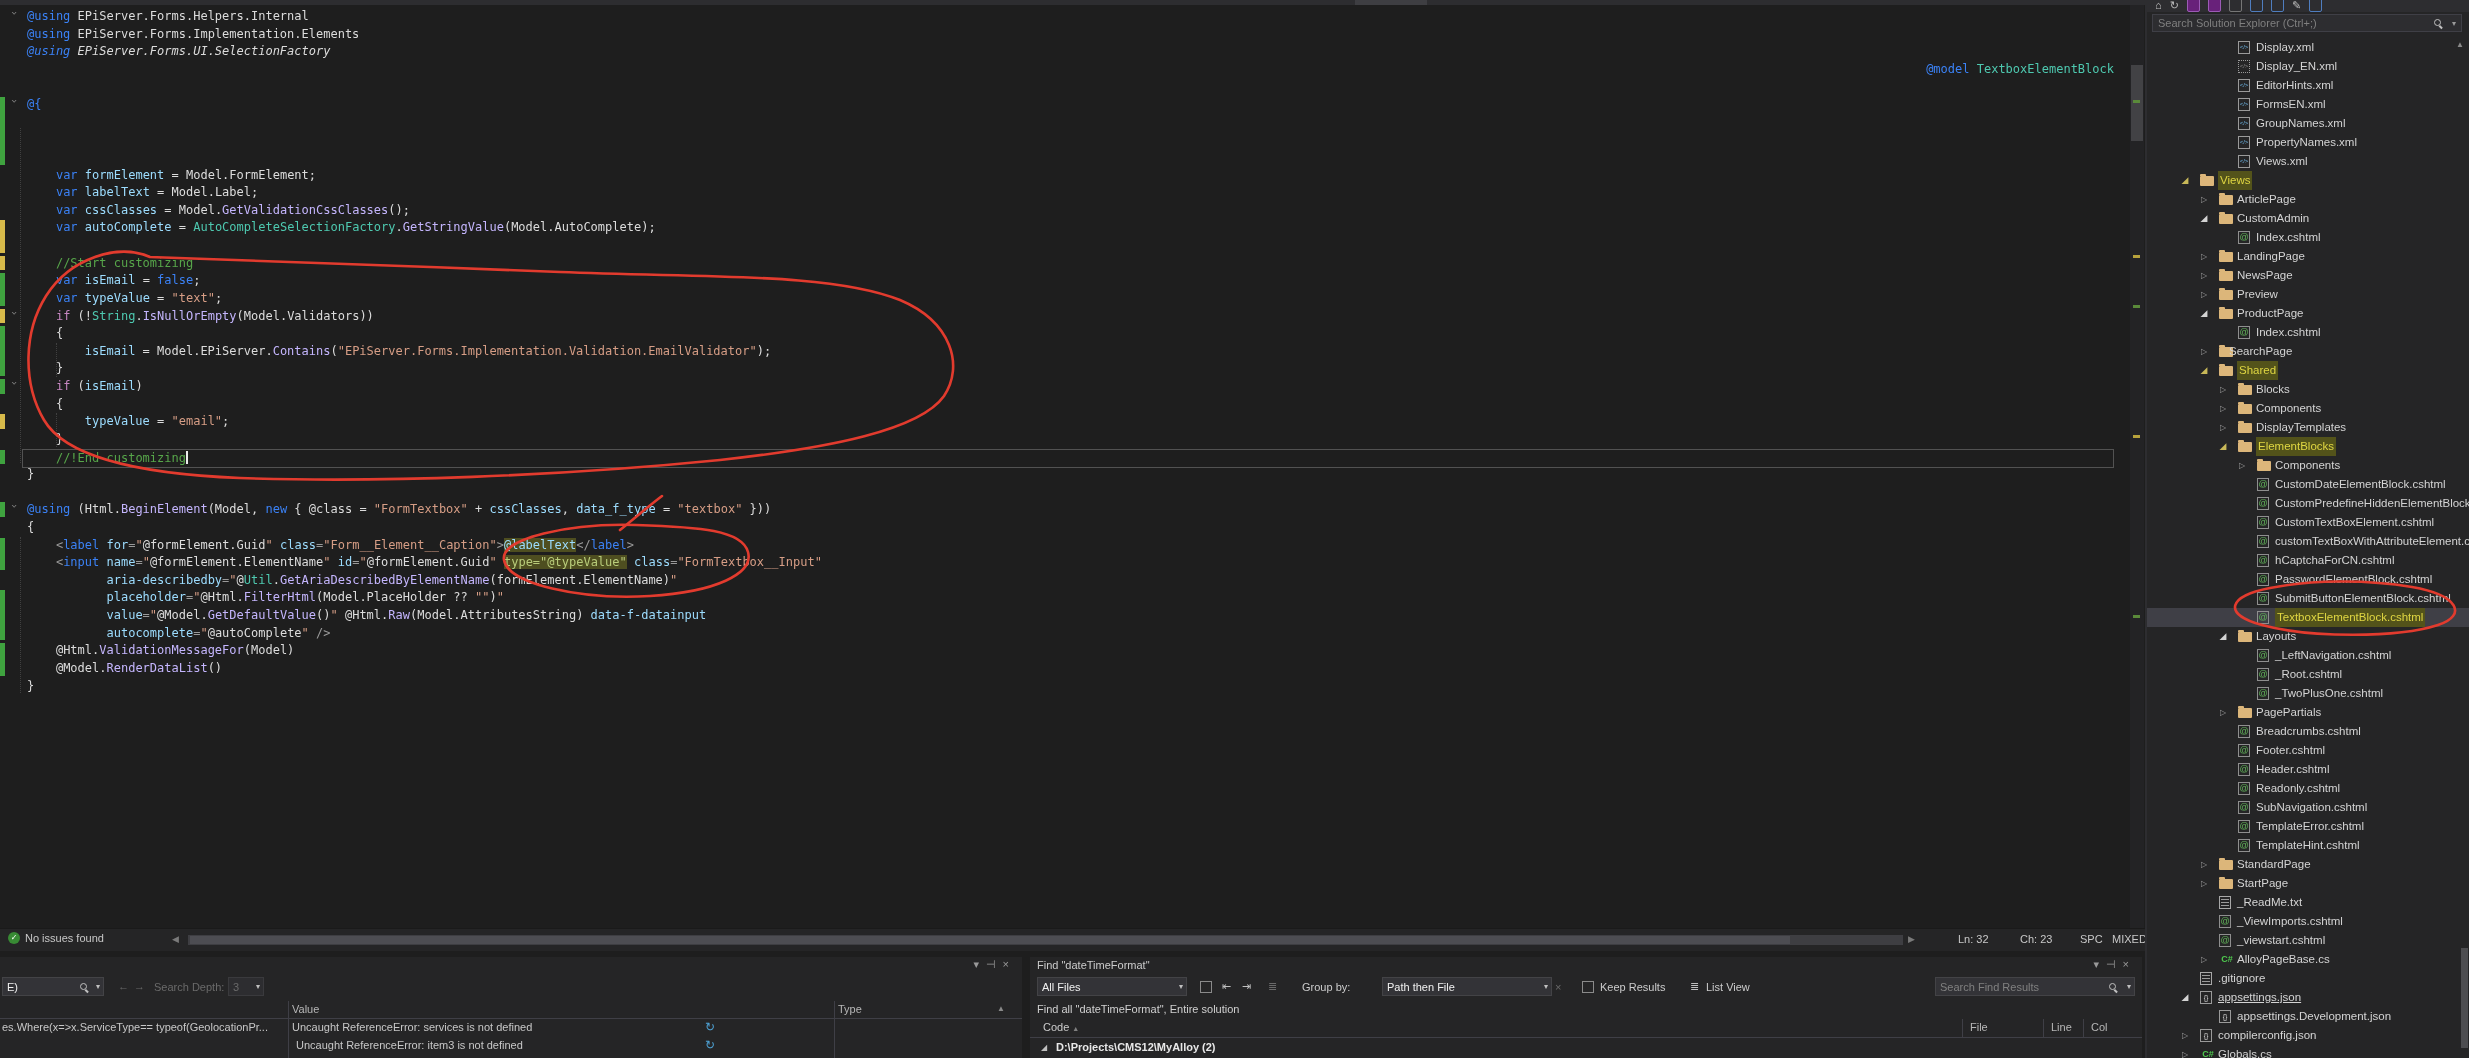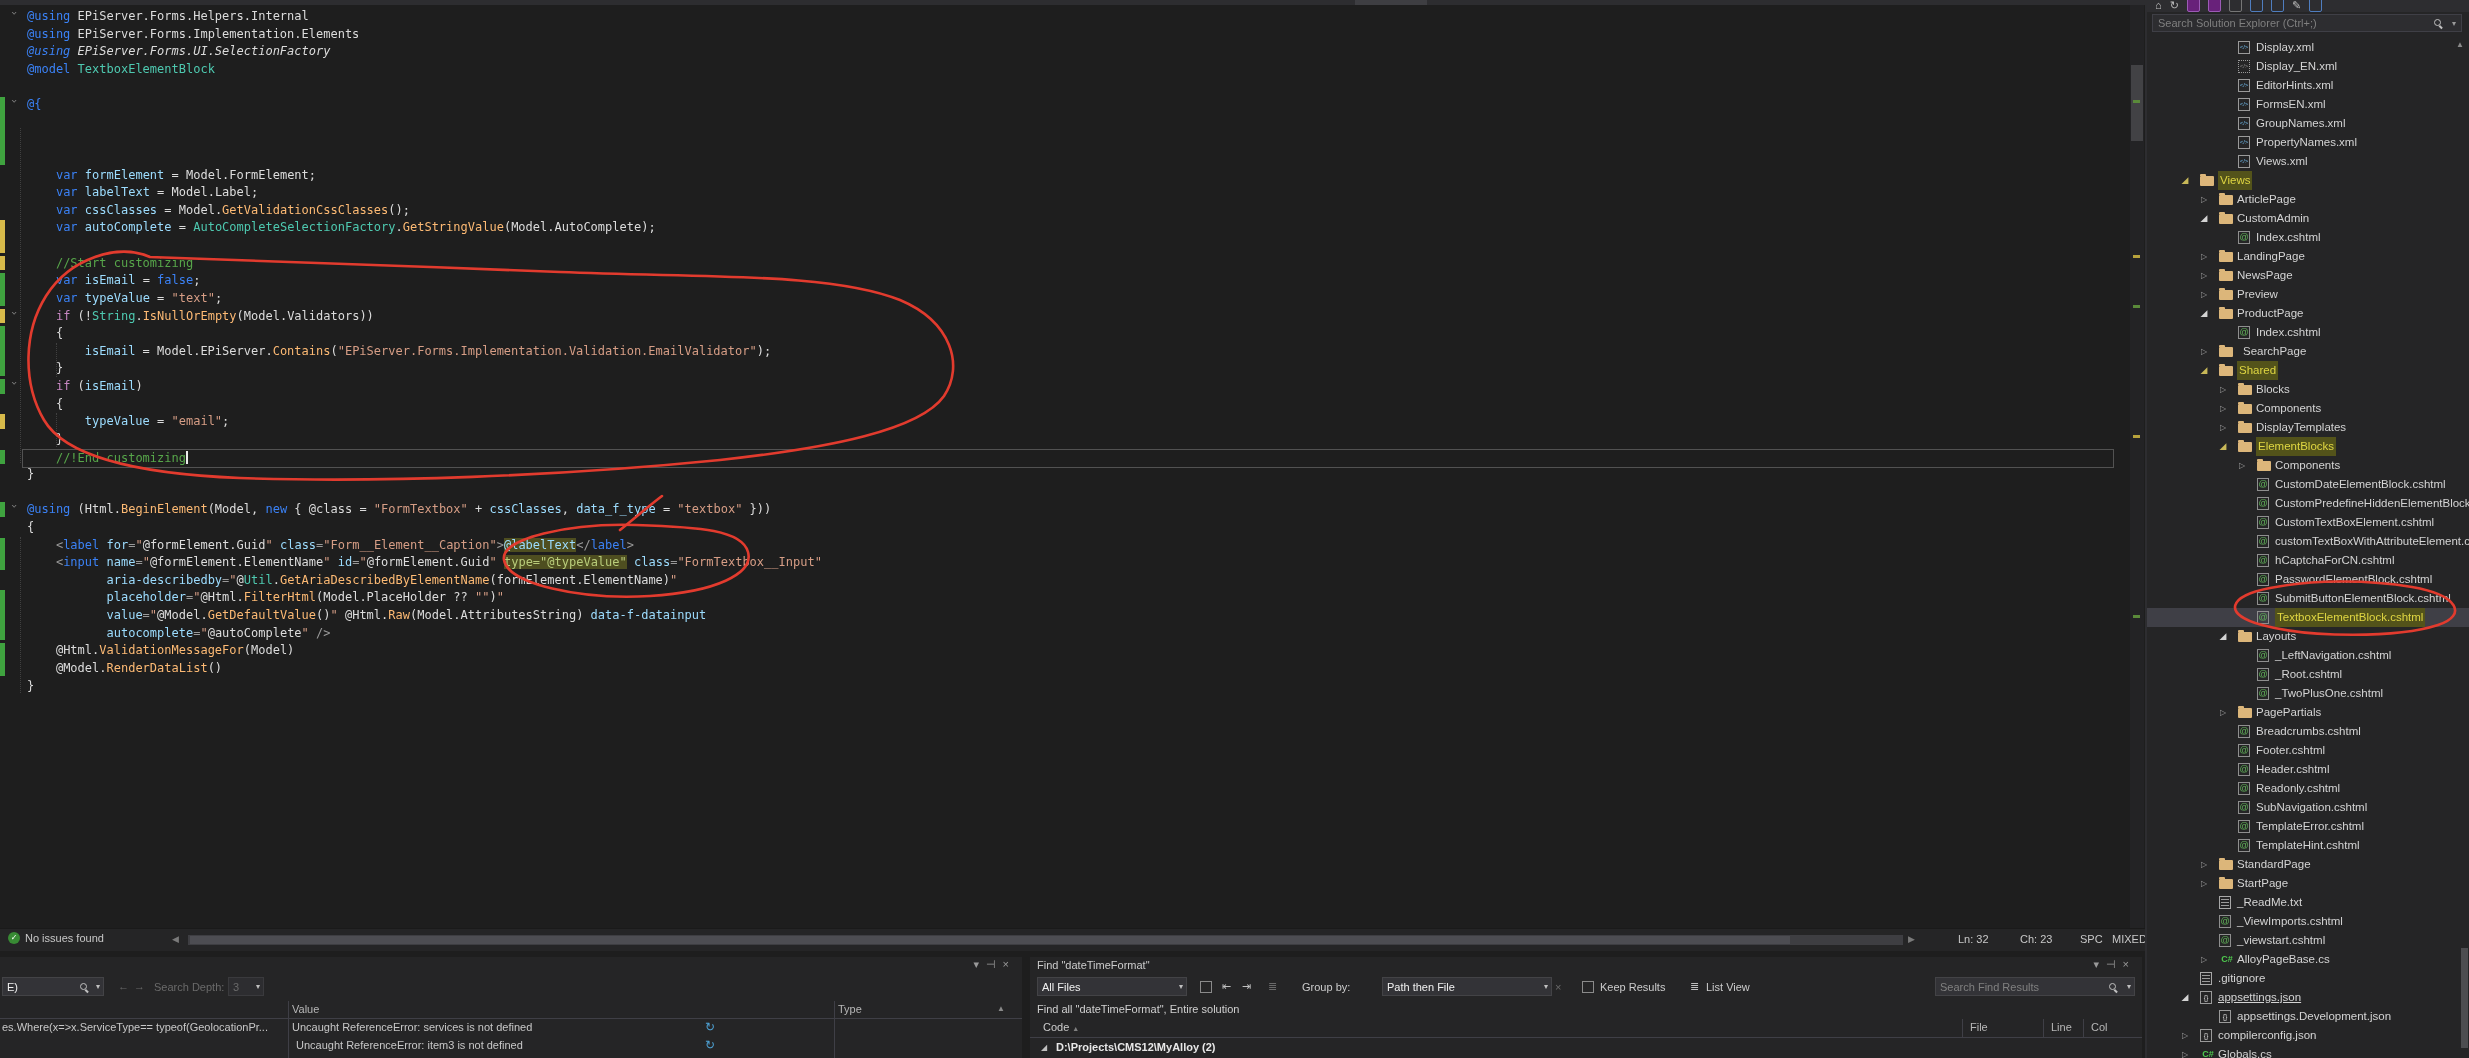--- a/index.html
+++ b/index.html
@@ -9,21 +9,21 @@
   #editor-pane{position:absolute;left:0;top:0;width:2145px;height:1058px;}
   #top-strip{position:absolute;left:0;top:0;width:2145px;height:5px;background:#2d2d30;}
   #top-strip .seg{position:absolute;left:1355px;top:0;width:72px;height:5px;background:#3e3e42;}
   #code-area{position:absolute;left:0;top:5px;width:2130px;height:923px;overflow:hidden;}
   .code-line{position:absolute;left:0;right:16px;height:18px;white-space:pre;
              font-family:"DejaVu Sans Mono","Liberation Mono",monospace;font-size:12px;line-height:17.6px;
              padding-left:27px;}
   .code-line.cur{left:22px;padding-left:4px;border:1px solid #525252;height:17px;}
   .caret{display:inline-block;width:2px;height:13px;background:#ececec;vertical-align:-2px;}
   .tok-k{color:#3b82f6}.tok-x{color:#C586C0}.tok-v{color:#9CDCFE}.tok-t{color:#4EC9B0}
-  .tok-m{color:#fdba74}.tok-s{color:#D69D85}.tok-c{color:#57A64A}.tok-p{color:#DCDCDC}
+  .tok-m{color:#c4b5fd}.tok-s{color:#D69D85}.tok-c{color:#57A64A}.tok-p{color:#DCDCDC}
   .tok-o{color:#9a9a9a}
   .tok-vh{color:#9CDCFE;background:#4e4e20}
   .tok-gh{color:#b8cc7a;background:#4e4e20}
   .mk{position:absolute;left:0;width:5px;}
   .mk-g{background:#3fa33f}.mk-o{background:#d7ba4a}
   .fold{position:absolute;left:8px;width:12px;height:14px;color:#858585;font-size:11px;
         transform:rotate(90deg);font-family:"DejaVu Sans",sans-serif;}
   .guide{position:absolute;width:0;border-left:1px dotted #404040;}
   #editor-vscroll{position:absolute;left:2130px;top:5px;width:14px;height:923px;background:#232325;}
   #editor-vscroll .thumb{position:absolute;left:1px;top:60px;width:12px;height:76px;background:#424245;}
@@ -121,21 +121,21 @@
       <div id="indent-guides">
           <div class="guide" style="left: 20px; top: 123px; height: 335px;"></div>
           <div class="guide" style="left: 56px; top: 338px; height: 34px;"></div>
           <div class="guide" style="left: 56px; top: 408px; height: 34px;"></div>
           <div class="guide" style="left: 20px; top: 532px; height: 156px;"></div>
         </div>
       <div id="code-lines">
           <div class="code-line" style="top: 3px;"><span class="tok-k">@using</span><span class="tok-p"> EPiServer.Forms.Helpers.Internal</span></div>
           <div class="code-line" style="top: 20.62px;"><span class="tok-k">@using</span><span class="tok-p"> EPiServer.Forms.Implementation.Elements</span></div>
           <div class="code-line" style="top: 38.24px; font-style: italic;"><span class="tok-k">@using</span><span class="tok-p"> EPiServer.Forms.UI.SelectionFactory</span></div>
-          <div class="code-line" style="top: 55.86px;"><span class="tok-k">@model</span><span class="tok-p"> </span><span class="tok-t">TextboxElementBlock</span></div>
+          <div class="code-line" style="top: 55.86px; text-align: right;"><span class="tok-k">@model</span><span class="tok-p"> </span><span class="tok-t">TextboxElementBlock</span></div>
           <div class="code-line" style="top: 73.48px;"></div>
           <div class="code-line" style="top: 91.1px;"><span class="tok-k">@{</span></div>
           <div class="code-line" style="top: 108.72px;"></div>
           <div class="code-line" style="top: 126.34px;"></div>
           <div class="code-line" style="top: 143.96px;"></div>
           <div class="code-line" style="top: 161.58px;"><span class="tok-p">    </span><span class="tok-k">var</span><span class="tok-p"> </span><span class="tok-v">formElement</span><span class="tok-p"> = Model.FormElement;</span></div>
           <div class="code-line" style="top: 179.2px;"><span class="tok-p">    </span><span class="tok-k">var</span><span class="tok-p"> </span><span class="tok-v">labelText</span><span class="tok-p"> = Model.Label;</span></div>
           <div class="code-line" style="top: 196.82px;"><span class="tok-p">    </span><span class="tok-k">var</span><span class="tok-p"> </span><span class="tok-v">cssClasses</span><span class="tok-p"> = Model.</span><span class="tok-m">GetValidationCssClasses</span><span class="tok-p">();</span></div>
           <div class="code-line" style="top: 214.44px;"><span class="tok-p">    </span><span class="tok-k">var</span><span class="tok-p"> </span><span class="tok-v">autoComplete</span><span class="tok-p"> = </span><span class="tok-t">AutoCompleteSelectionFactory</span><span class="tok-p">.</span><span class="tok-m">GetStringValue</span><span class="tok-p">(Model.AutoComplete);</span></div>
           <div class="code-line" style="top: 232.06px;"></div>
@@ -351,21 +351,21 @@
           <span class="ic ic-folder" style="left: 72px;"></span>
           <span class="tlabel" style="left: 90px;">ProductPage</span>
         </div>
         <div class="trow" style="top: 285px;">
           <span class="ic ic-razor" style="left: 91px;">@</span>
           <span class="tlabel" style="left: 109px;">Index.cshtml</span>
         </div>
         <div class="trow" style="top: 304px;">
           <span class="tarrow" style="left: 50px;">▷</span>
           <span class="ic ic-folder" style="left: 72px;"></span>
-          <span class="tlabel" style="left: 96px;">SearchPage</span>
+          <span class="tlabel" style="left: 82px;">SearchPage</span>
         </div>
         <div class="trow" style="top: 323px;">
           <span class="tarrow exp gold" style="left: 50px;">◢</span>
           <span class="ic ic-folder" style="left: 72px;"></span>
           <span class="tlabel hl" style="left: 90px;">Shared</span>
         </div>
         <div class="trow" style="top: 342px;">
           <span class="tarrow" style="left: 69px;">▷</span>
           <span class="ic ic-folder" style="left: 91px;"></span>
           <span class="tlabel" style="left: 109px;">Blocks</span>

